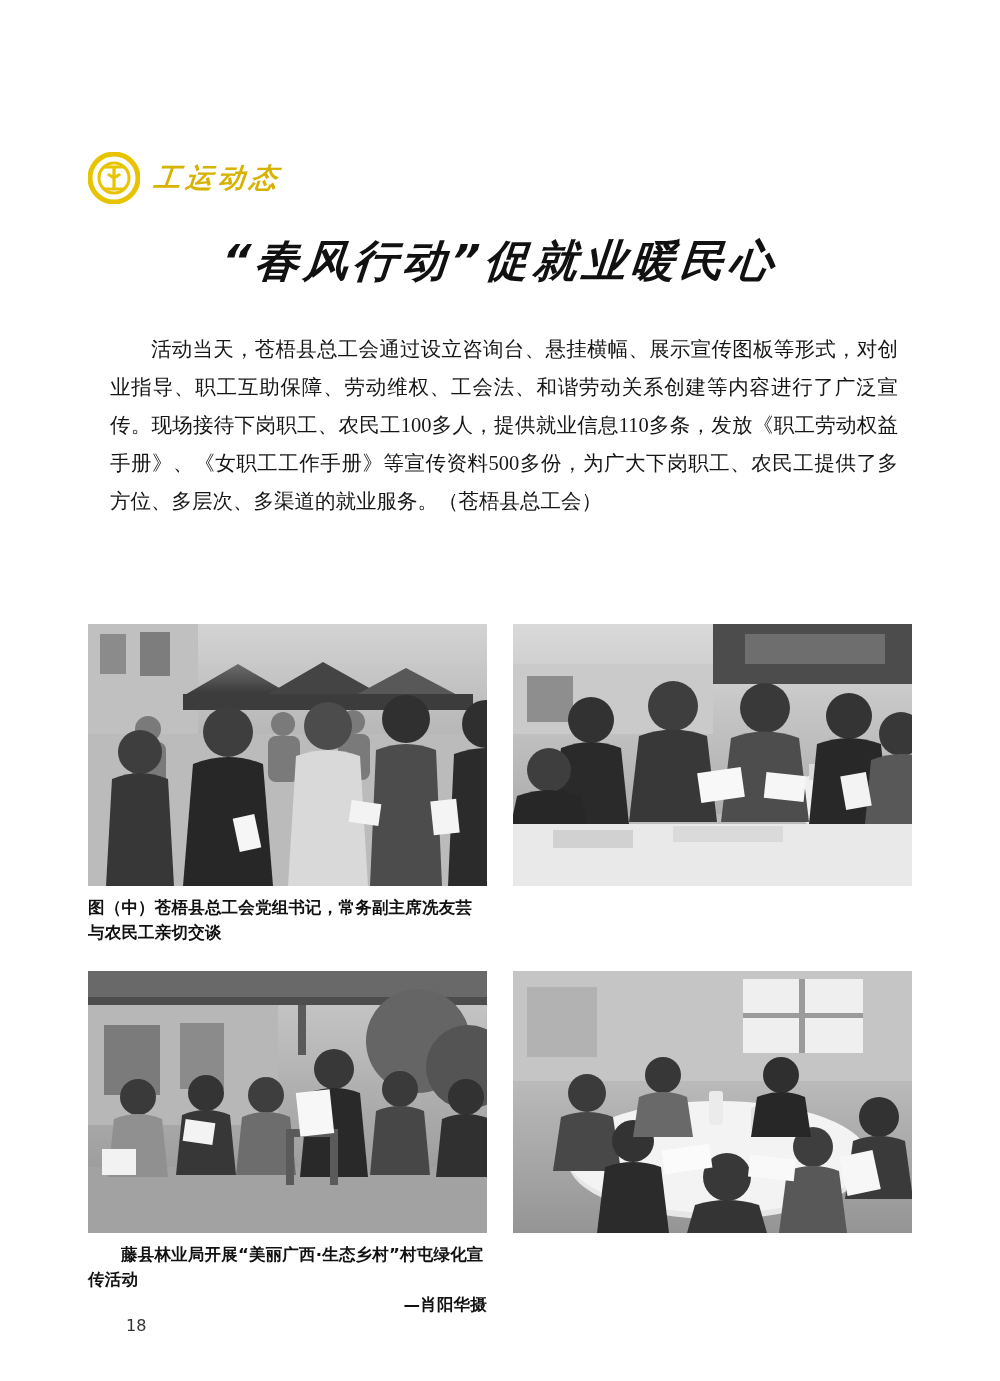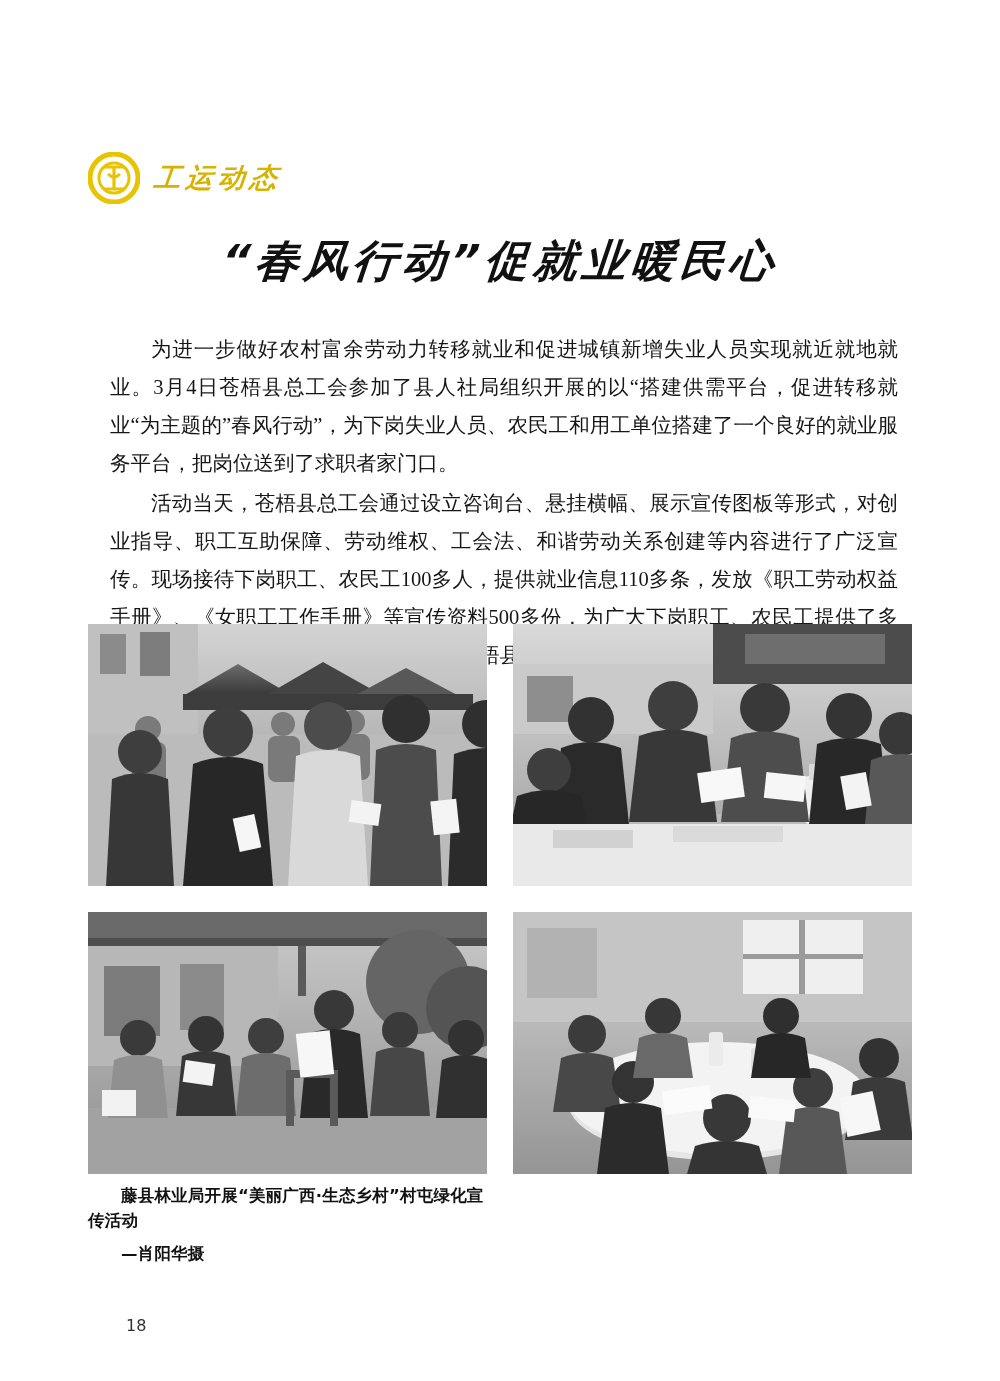--- a/index.html
+++ b/index.html
@@ -106,21 +106,21 @@
     margin-top: 9px;
     font-family: "DejaVu Sans", sans-serif;
     font-size: 16.5px;
     line-height: 25px;
     color: #111;
     font-weight: bold;
     letter-spacing: 0.2px;
   }
   .caption .credit {
     display: block;
-    margin-top: 8px;
+    text-align: right;
   }
   .caption.indent { text-indent: 2em; }
   .row-2 { margin-top: 26px; }
 
   
   .page-number {
     position: absolute;
     left: 126px;
     top: 1316px;
     font-family: "DejaVu Sans", sans-serif;
@@ -141,21 +141,20 @@
         <path d="M16 15 L36 15 M26 15 L26 37 M16 37 L36 37" stroke="#e8c400" stroke-width="3.2" fill="none"></path>
         <path d="M20 22 Q26 28 32 22" stroke="#e8c400" stroke-width="3" fill="none"></path>
       </svg>
     </span>
     <span class="section-label">工运动态</span>
   </div>
 
   <div class="article-title">“春风行动”促就业暖民心</div>
 
   <div class="body-text">
-    <p>为进一步做好农村富余劳动力转移就业和促进城镇新增失业人员实现就近就地就业。3月4日苍梧县总工会参加了县人社局组织开展的以“搭建供需平台，促进转移就业“为主题的”春风行动”，为下岗失业人员、农民工和用工单位搭建了一个良好的就业服务平台，把岗位送到了求职者家门口。</p>
     <p>活动当天，苍梧县总工会通过设立咨询台、悬挂横幅、展示宣传图板等形式，对创业指导、职工互助保障、劳动维权、工会法、和谐劳动关系创建等内容进行了广泛宣传。现场接待下岗职工、农民工100多人，提供就业信息110多条，发放《职工劳动权益手册》、《女职工工作手册》等宣传资料500多份，为广大下岗职工、农民工提供了多方位、多层次、多渠道的就业服务。（苍梧县总工会）</p>
   </div>
 
   <div class="photos">
 
     <div class="photo-row">
 
       <div class="photo-cell">
         <div class="photo-frame">
           <svg width="399" height="262" viewBox="0 0 399 262">
@@ -200,20 +199,21 @@
               <path d="M366 130 q32 -12 64 0 l6 132 l-76 0 Z" fill="#2f2f2f"></path>
               <circle cx="52" cy="128" r="22" fill="#4a4038"></circle>
               <path d="M24 155 q28 -12 56 0 l6 107 l-68 0 Z" fill="#3a3a3a"></path>
             </g>
 
             <rect x="148" y="192" width="22" height="34" fill="#f2f0ec" transform="rotate(-12 159 209)"></rect>
             <rect x="262" y="178" width="30" height="22" fill="#efeeea" transform="rotate(8 277 189)"></rect>
             <rect x="344" y="176" width="26" height="34" fill="#f0efeb" transform="rotate(-6 357 193)"></rect>
           </svg>
         </div>
+        <div class="caption">图（中）苍梧县总工会党组书记，常务副主席冼友芸与农民工亲切交谈</div>
       </div>
 
       <div class="photo-cell">
         <div class="photo-frame">
           <svg width="399" height="262" viewBox="0 0 399 262">
             <defs>
               <linearGradient id="bg2" x1="0" y1="0" x2="0" y2="1">
                 <stop offset="0%" stop-color="#d5d5d5"></stop>
                 <stop offset="100%" stop-color="#9b9b9b"></stop>
               </linearGradient>

